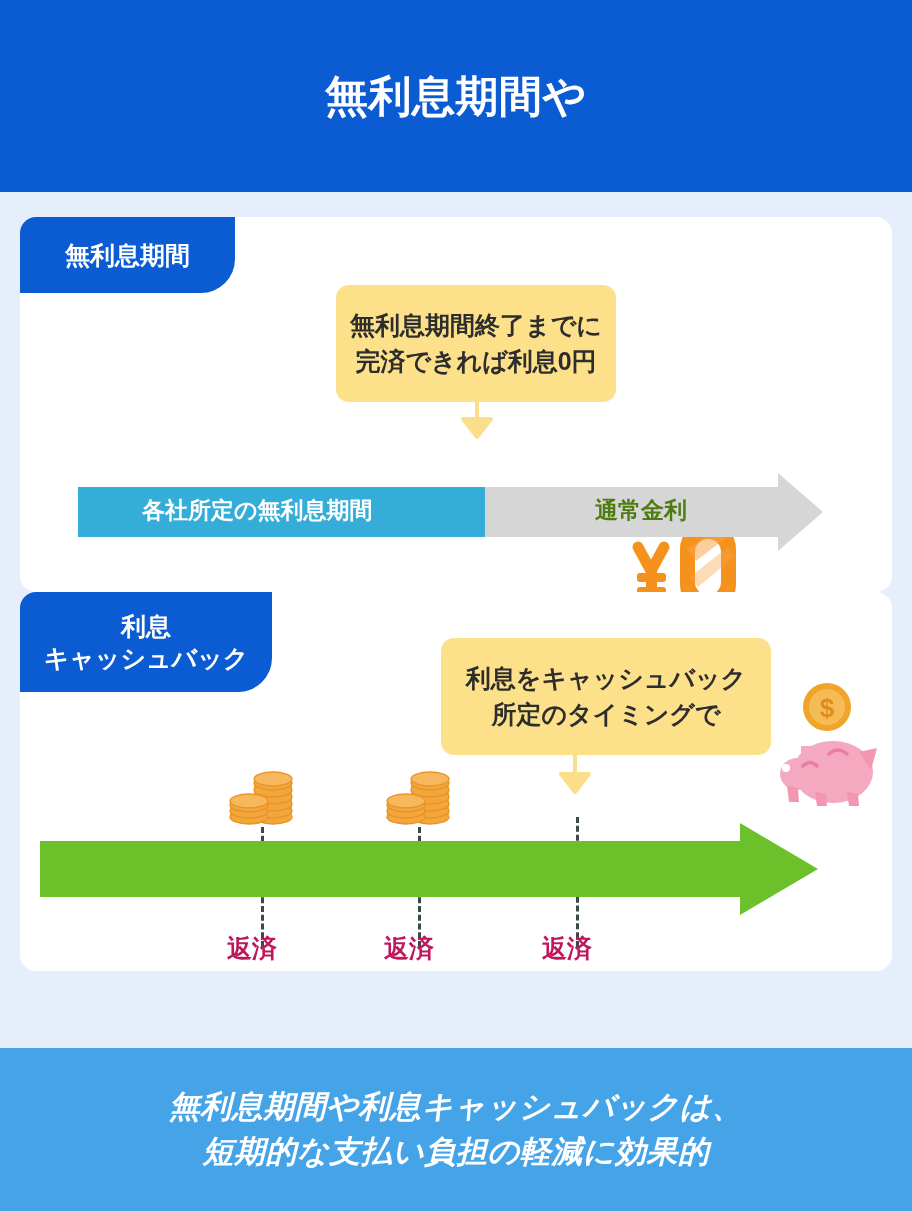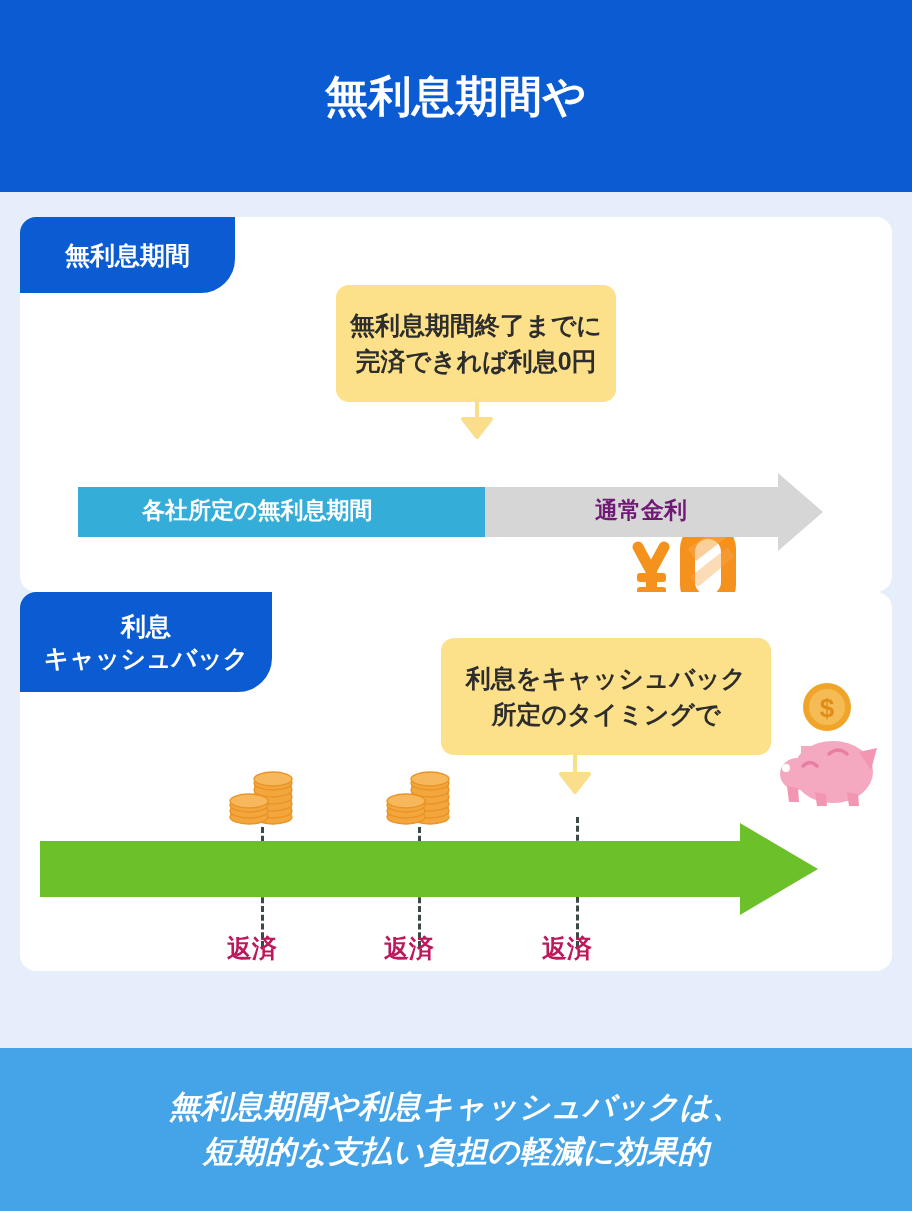--- a/index.html
+++ b/index.html
@@ -136,21 +136,21 @@
     font-weight: 700;
     font-size: 23px;
     white-space: nowrap;
   }
   .label-free {
     color: #ffffff;
     left: 122px;
     top: 278px;
   }
   .label-normal {
-    color: #701a75;
+    color: #4d7c0f;
     left: 575px;
     top: 278px;
   }
 
   
   .dashed {
     position: absolute;
     border-left: 3px dashed #3b4a42;
     width: 0;
   }

